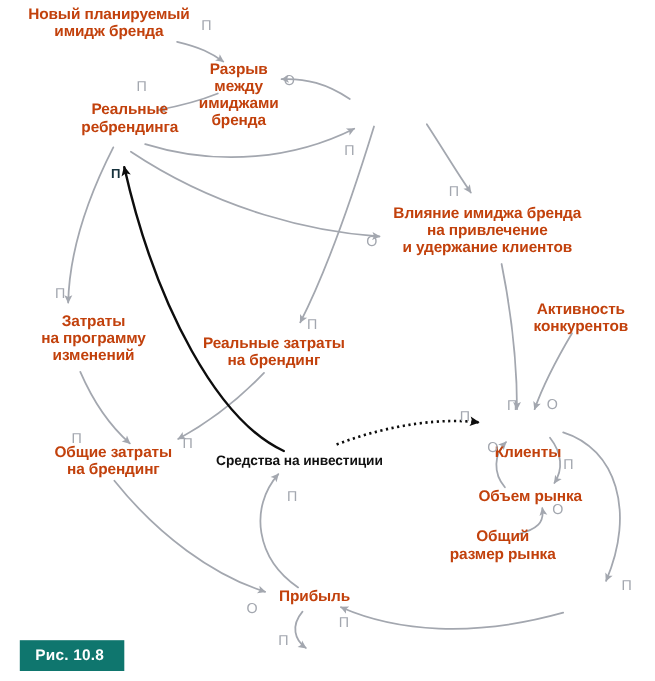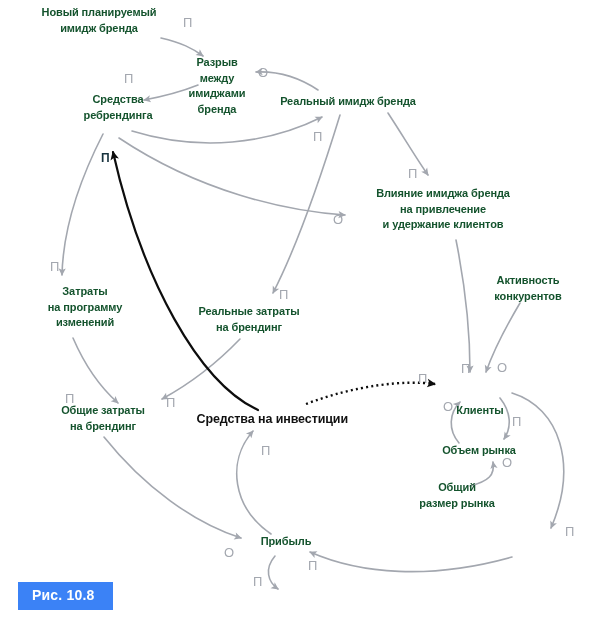--- a/index.html
+++ b/index.html
@@ -20,23 +20,23 @@
   }
   svg.canvas {
     position: absolute;
     left: 0;
     top: 0;
     width: 595px;
     height: 619px;
   }
   .node-label {
     position: absolute;
-    color: #14532d;
-    font-family: "Liberation Sans", sans-serif;
-    font-size: 11px;
+    color: #c2410c;
+    font-family: "Liberation Sans", sans-serif;
+    font-size: 14px;
     font-weight: bold;
     line-height: 15.5px;
     text-align: center;
     white-space: pre;
     letter-spacing: -0.1px;
     user-select: none;
   }
   .node-label.dark {
     color: #111111;
     font-size: 12.5px;
@@ -50,21 +50,21 @@
     line-height: 13px;
     user-select: none;
   }
   .polarity.dark {
     color: #17323d;
     font-weight: bold;
     font-size: 12px;
   }
   .caption-box {
     position: absolute;
-    background: #3b82f6;
+    background: #0f766e;
     color: #ffffff;
     font-family: "Liberation Sans", sans-serif;
     font-size: 14px;
     font-weight: bold;
     padding: 5px 14px 6px 14px;
     box-sizing: border-box;
     letter-spacing: 0.2px;
     user-select: none;
   }
   .link-path {
@@ -148,24 +148,23 @@
   </svg>
 
   <div class="node-label" style="left:14px; top:5px; width:170px;">Новый планируемый
 имидж бренда</div>
 
   <div class="node-label" style="left:172px; top:55px; width:90px;">Разрыв
 между
 имиджами
 бренда</div>
 
-  <div class="node-label" style="left:48px; top:92px; width:140px;">Средства
+  <div class="node-label" style="left:48px; top:92px; width:140px;">Реальные
 ребрендинга</div>
 
-  <div class="node-label" style="left:264px; top:94px; width:168px;">Реальный имидж бренда</div>
 
   <div class="node-label" style="left:353px; top:186px; width:180px;">Влияние имиджа бренда
 на привлечение
 и удержание клиентов</div>
 
   <div class="node-label" style="left:473px; top:273px; width:110px;">Активность
 конкурентов</div>
 
   <div class="node-label" style="left:24px; top:284px; width:122px;">Затраты
 на программу

